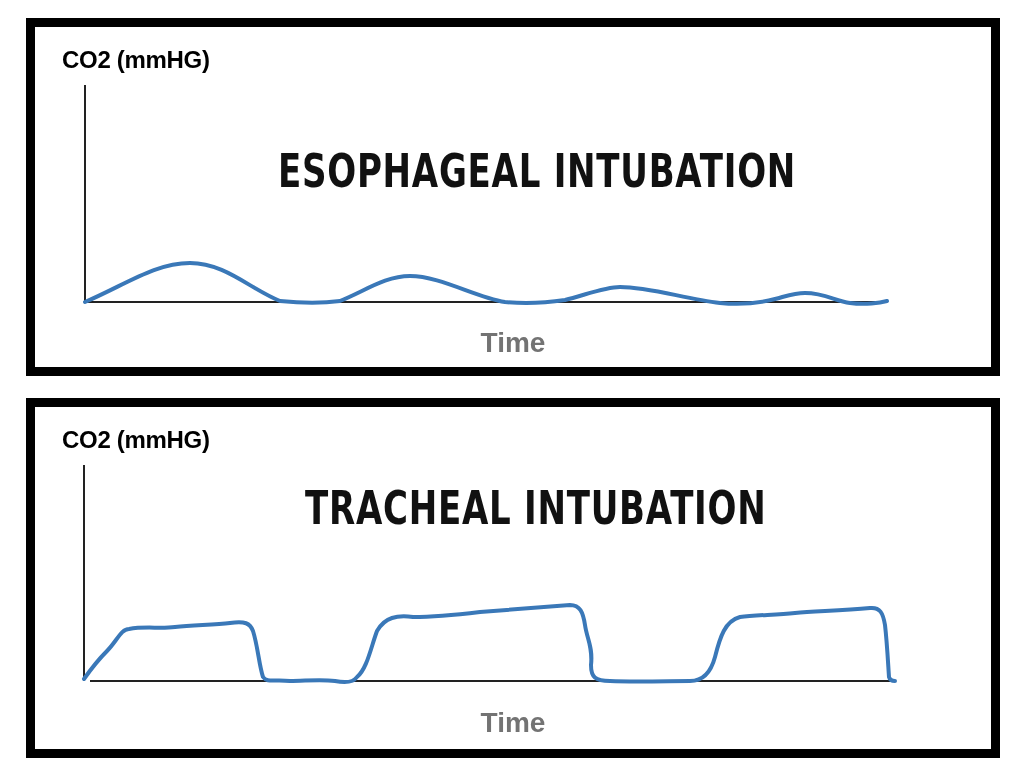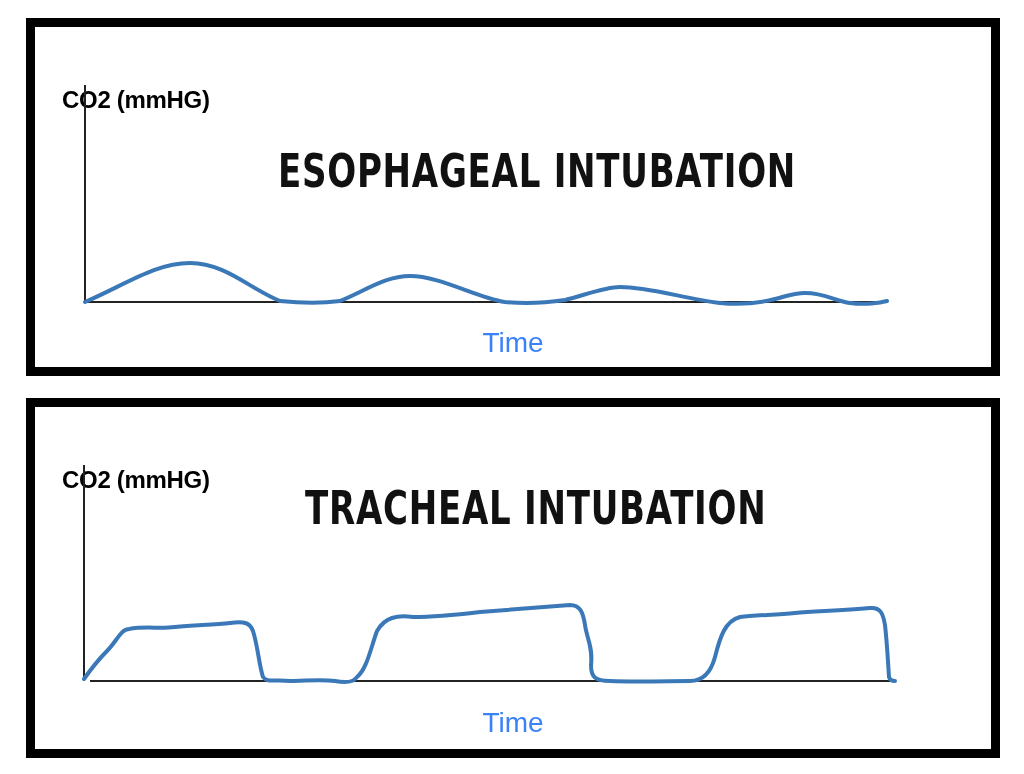--- a/index.html
+++ b/index.html
@@ -26,21 +26,20 @@
 
     .ylabel {
       position: absolute;
       left: 27px;
       top: 19px;
       font-size: 24px;
       font-weight: bold;
       color: #000;
       letter-spacing: -0.3px;
       white-space: nowrap;
-      margin-top: 40px;
     }
     .title {
       position: absolute;
       font-family: "DejaVu Sans", sans-serif;
       font-weight: bold;
       font-size: 46px;
       color: #111;
       letter-spacing: 1px;
       transform-origin: left top;
       transform: scaleX(0.74);
@@ -48,22 +47,22 @@
     }
     #panel-1 .title { left: 243px; top: 117px; }
     #panel-2 .title { left: 270px; top: 74px; }
 
     .xlabel {
       position: absolute;
       left: 0;
       width: 100%;
       text-align: center;
       font-size: 28px;
-      font-weight: normal;
-      color: #3b82f6;
+      font-weight: bold;
+      color: #737373;
     }
     #panel-1 .xlabel { top: 300px; }
     #panel-2 .xlabel { top: 300px; }
 
     svg.plot {
       position: absolute;
       left: 0;
       top: 0;
       overflow: visible;
     }

